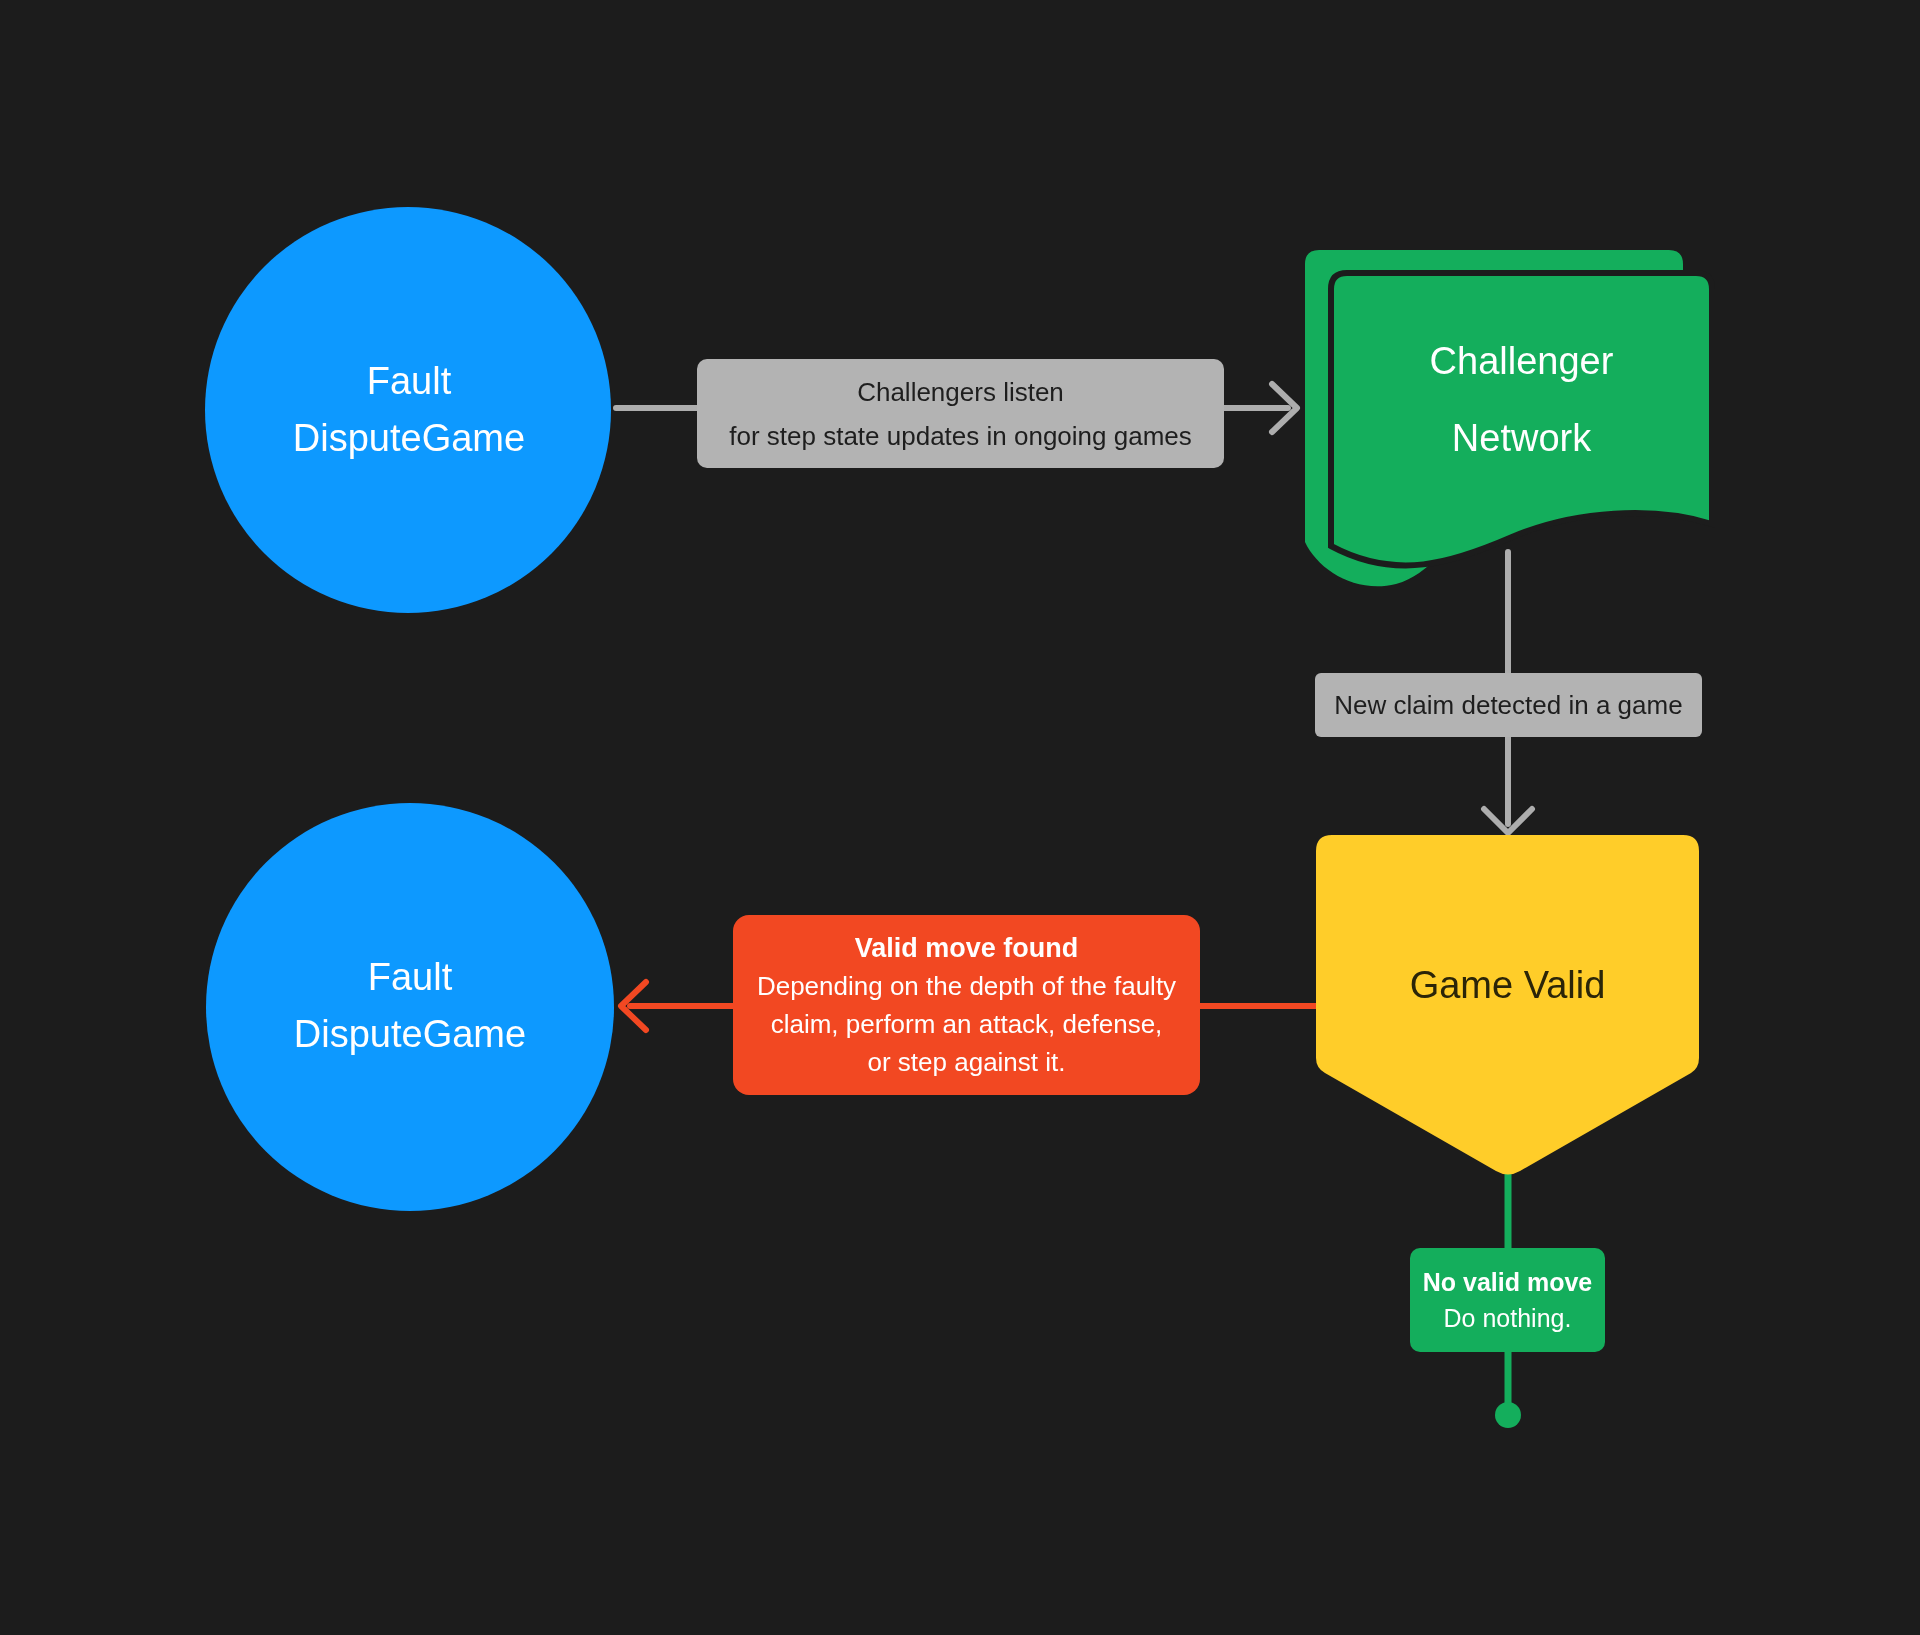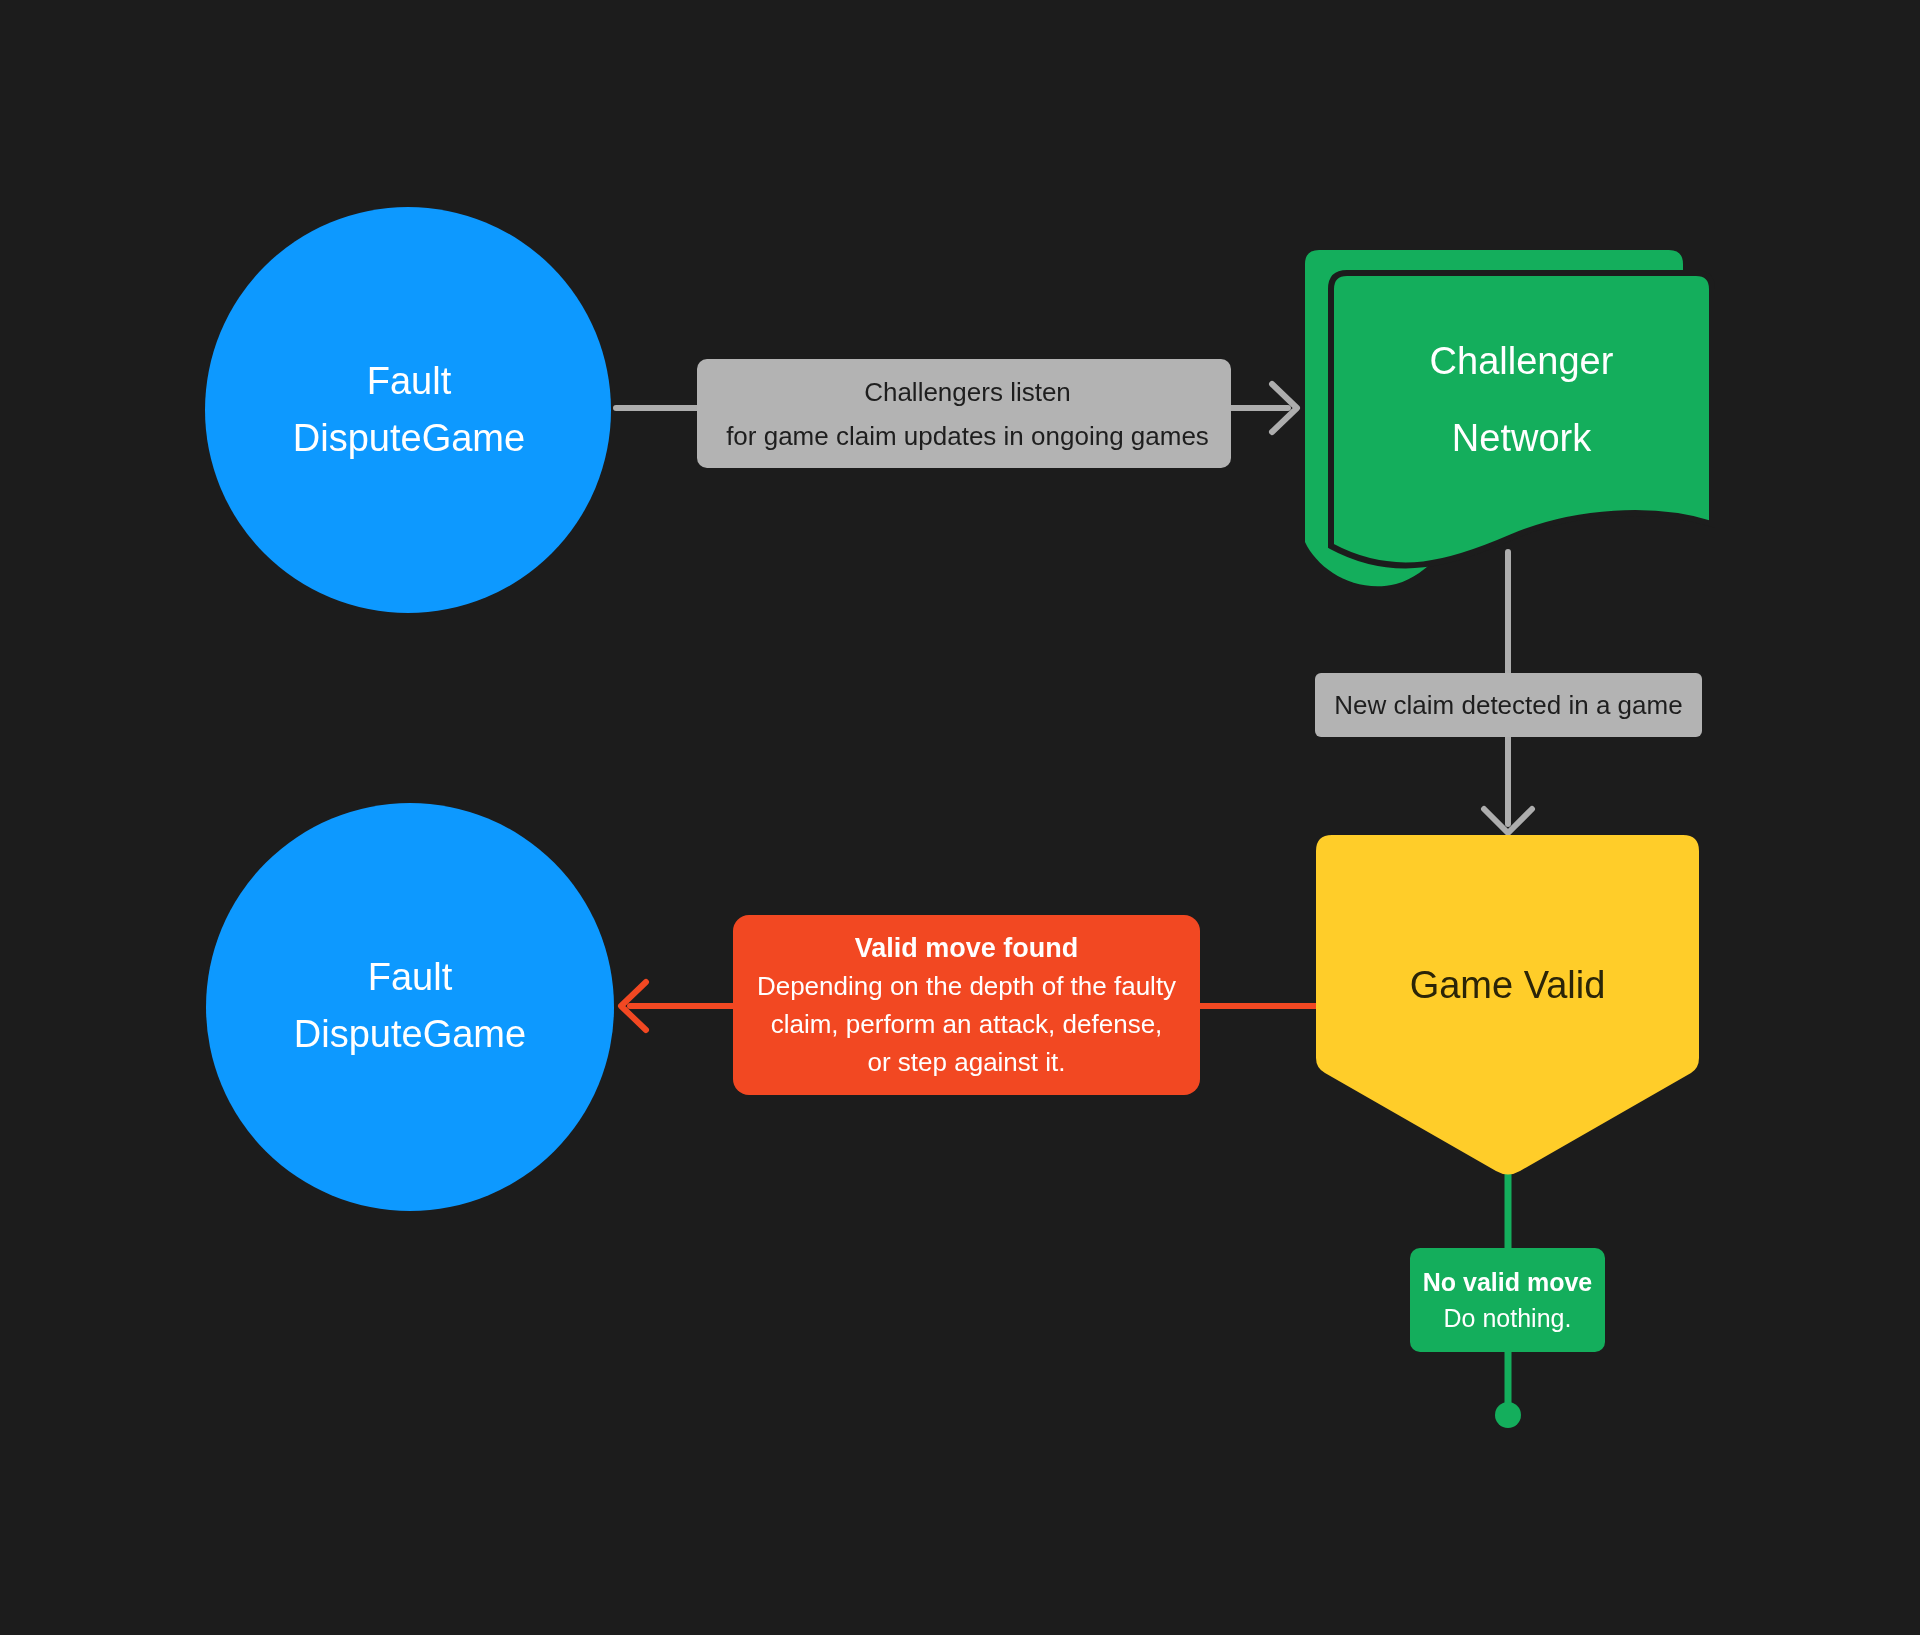--- a/index.html
+++ b/index.html
@@ -104,23 +104,23 @@
 <div class="abs node-label circle-label" style="left:206px;top:207px;width:406px;height:406px;">
   <span>Fault</span>
   <span>DisputeGame</span>
 </div>
 
 <div class="abs node-label doc-label" style="left:1331px;top:280px;width:381px;height:240px;gap:20px;">
   <span>Challenger</span>
   <span>Network</span>
 </div>
 
-<div class="abs gray-box" style="left:697px;top:359px;width:527px;height:109px;padding-left:7px;">
+<div class="abs gray-box" style="left:697px;top:359px;width:527px;height:109px;">
   <span>Challengers listen</span>
-  <span>for game claim updates in ongoing games</span>
+  <span>for step state updates in ongoing games</span>
 </div>
 
 <div class="abs gray-box single" style="left:1315px;top:673px;width:387px;height:64px;">
   <span>New claim detected in a game</span>
 </div>
 
 <div class="abs node-label solver-label" style="left:1316px;top:845px;width:383px;height:280px;">
   <span>Game Valid</span>
 </div>
 

